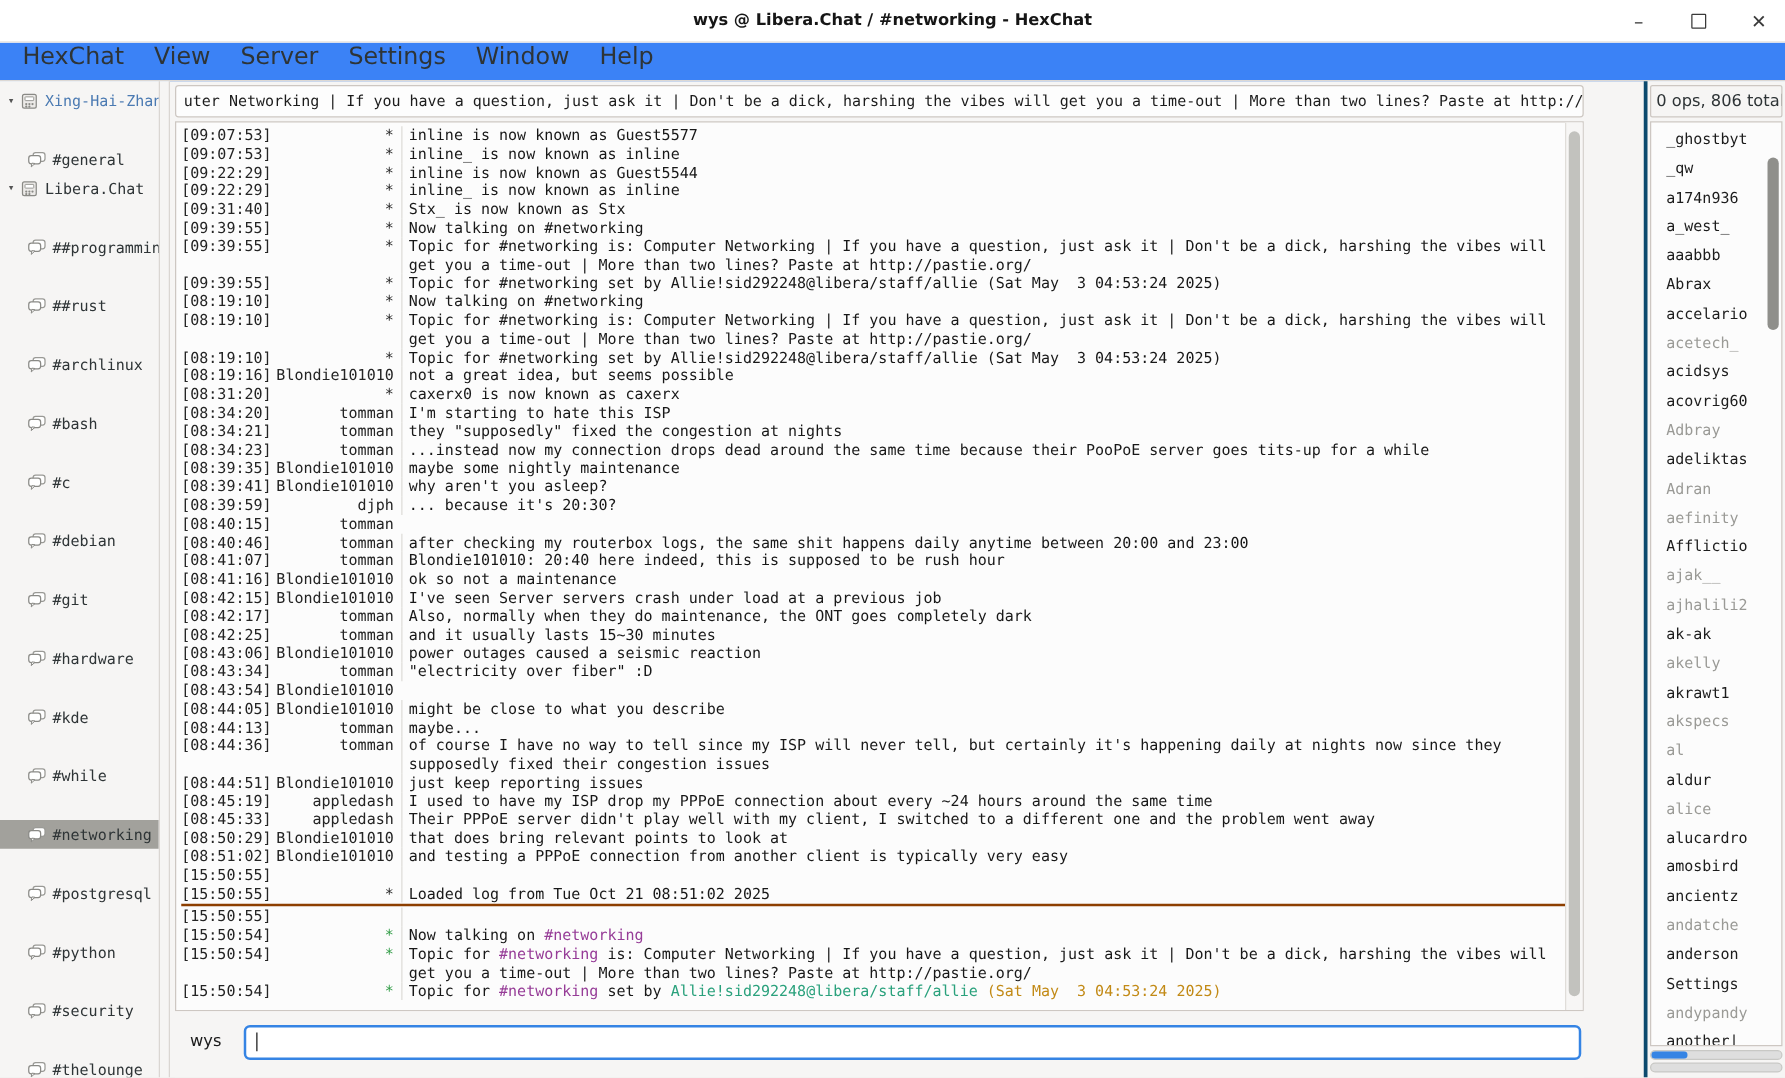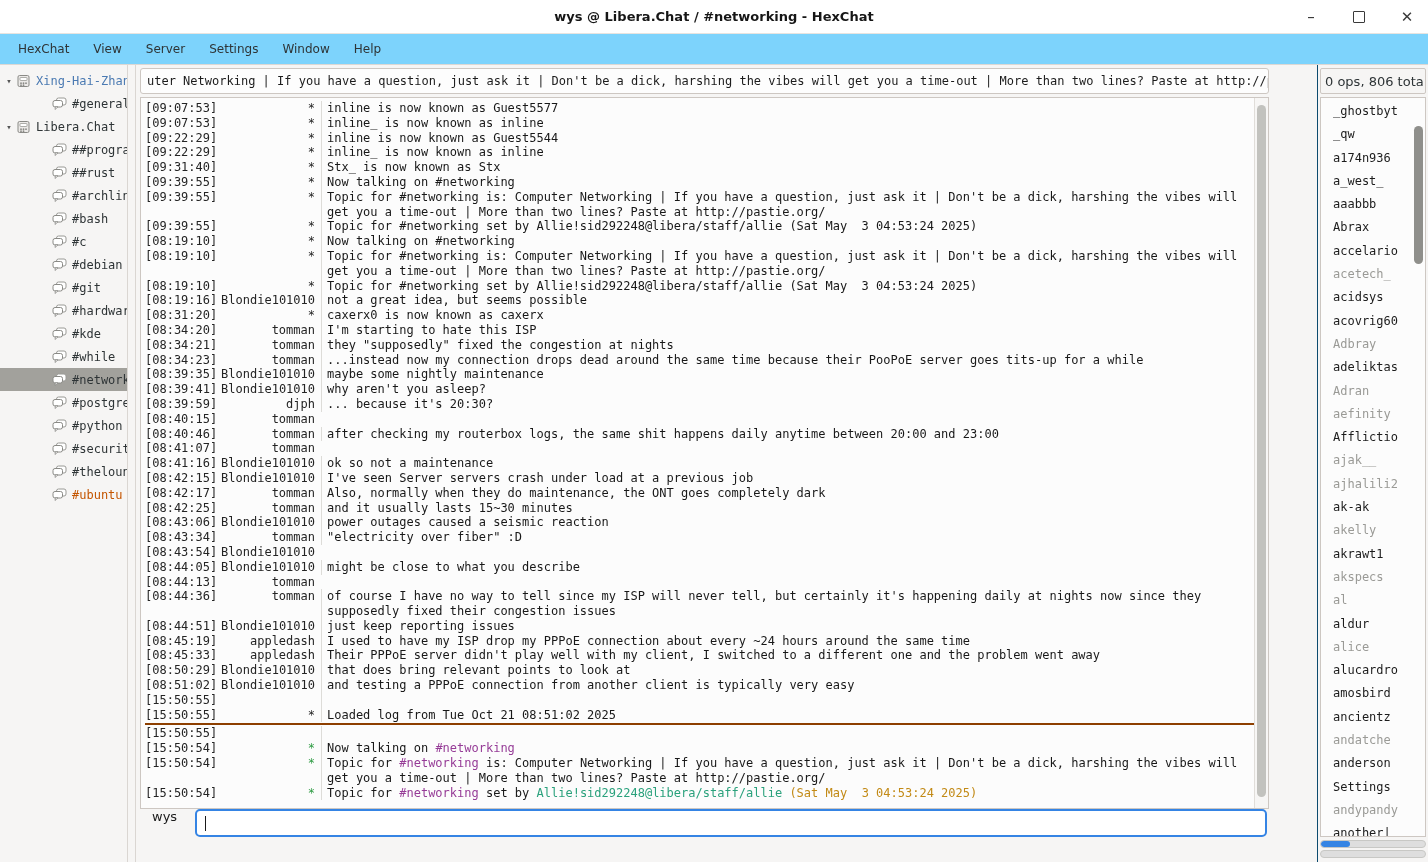--- a/index.html
+++ b/index.html
@@ -7,59 +7,59 @@
   .window{width:1428px;height:862px;display:flex;flex-direction:column;background:#f6f5f4;box-sizing:border-box;}
 
   
   .titlebar{height:33px;background:#ffffff;display:flex;align-items:center;justify-content:center;position:relative;border-bottom:1px solid #e7e4e0;flex:0 0 33px;}
   .title{font-weight:bold;font-size:13px;color:#161616;}
   .win-controls{position:absolute;right:12px;top:0;height:33px;display:flex;align-items:center;gap:30px;color:#3a3a3a;}
   .win-btn{width:18px;height:18px;display:flex;align-items:center;justify-content:center;font-size:15px;cursor:default;}
   .max-box{width:10px;height:10px;border:1.2px solid #3a3a3a;border-radius:1px;}
 
   
-  .menubar{height:30px;flex:0 0 30px;background:#7dd3fc;display:flex;align-items:center;padding-left:6px;border-bottom:1px solid #dcd8d4;font-size:12px;color:#2e3436;}
+  .menubar{height:30px;flex:0 0 30px;background:#3b82f6;display:flex;align-items:flex-start;padding-left:6px;border-bottom:1px solid #dcd8d4;font-size:19px;color:#2e3436;}
   .menu-item{display:flex;align-items:center;padding:0 12px;}
 
   
   .main{flex:1;display:flex;min-height:0;}
 
   
   .sidebar{width:127px;flex:0 0 127px;background:#f6f5f4;border-right:1px solid #dad6d2;padding-top:4px;overflow:hidden;}
   .sidebar-gutter{width:7px;flex:0 0 7px;background:#f6f5f4;border-right:1px solid #dad6d2;}
   .srow{height:23px;display:flex;align-items:center;font:12px "DejaVu Sans Mono",monospace;color:#2e3436;white-space:nowrap;overflow:hidden;padding-left:2px;}
   .srow.server .expander{width:14px;flex:0 0 14px;font-size:9px;color:#555;text-align:center;}
   .srow .slabel{margin-left:5px;}
-  .srow.channel{padding-left:52px;}
+  .srow.channel{padding-left:22px;margin-top:24px;}
   .srow.selected{background:#a2a19c;}
   .srow.state-activity .slabel{color:var(--inactive_server_blue);}
   .srow.state-highlight .slabel{color:var(--highlight_orange);}
   .tree-ico{flex:0 0 15px;}
 
   
   .center{flex:1;display:flex;flex-direction:column;min-width:0;padding:3px 4px 0 4px;}
   .topicbar{height:24px;flex:0 0 24px;background:#fdfdfd;border:1px solid #cdc7c2;border-radius:3px;display:flex;align-items:center;padding:0 6px;font:12px "DejaVu Sans Mono",monospace;color:#1c1c1c;white-space:nowrap;overflow:hidden;margin-bottom:3px;}
   .chatwrap{flex:1;display:flex;min-height:0;border:1px solid #cdc7c2;background:#fcfcfc;}
   .chat{flex:1;min-width:0;padding:3px 0 0 4px;font:12px/14.8px "DejaVu Sans Mono",monospace;color:#181818;overflow:hidden;}
   .crow{display:flex;align-items:flex-start;}
   .ts{flex:0 0 74px;white-space:pre;color:#242424;}
   .nick{flex:0 0 96px;text-align:right;white-space:pre;color:#242424;}
   .msg{flex:1;min-width:0;border-left:1px solid #dddcd8;margin-left:6px;padding-left:5px;white-space:pre-wrap;color:#181818;min-height:14.8px;}
   .marker{border-top:2px solid var(--marker_line);margin:1px 0;}
   .chat-scrollbar{width:13px;flex:0 0 13px;background:#f7f6f5;border-left:1px solid #e0ddd9;position:relative;}
   .chat-scrollbar .thumb{position:absolute;left:2px;right:2px;top:1%;height:97.5%;background:#c2c2be;border-radius:5px;}
 
   
-  .inputrow{height:49px;flex:0 0 49px;display:flex;align-items:flex-start;background:#f6f5f4;padding:0 0 4px 12px;gap:18px;}
+  .inputrow{height:49px;flex:0 0 49px;display:flex;align-items:center;background:#f6f5f4;padding:0 0 4px 12px;gap:18px;}
   .mynick{font-size:13px;color:#1a1a1a;}
   .inputbox{flex:1;height:24px;background:#ffffff;border:2px solid var(--accent);border-radius:5px;display:flex;align-items:center;padding-left:8px;margin-right:2px;}
   .caret{width:1px;height:15px;background:#1a1a1a;}
 
   
-  .right{width:106px;flex:0 0 106px;display:flex;flex-direction:column;background:#f6f5f4;border-left:1px solid #0c4a6e;padding:3px 2px 4px 2px;min-height:0;margin-left:44px;}
+  .right{width:106px;flex:0 0 106px;display:flex;flex-direction:column;background:#f6f5f4;border-left:3px solid #0c4a6e;padding:3px 2px 4px 2px;min-height:0;margin-left:44px;}
   .ops-box{height:24px;flex:0 0 24px;border:1px solid #cdc7c2;border-radius:2px;background:#f6f5f4;display:flex;align-items:center;padding:0 4px;font-size:13px;color:#2e3436;white-space:nowrap;overflow:hidden;margin-bottom:3px;}
   .userlist-wrap{flex:1;min-height:0;position:relative;border:1px solid #cdc7c2;background:#fcfcfc;overflow:hidden;}
   .userlist{padding:2px 0 0 12px;font:12px/23.3px "DejaVu Sans Mono",monospace;color:#1c1c1c;white-space:nowrap;}
   .user.away{color:var(--away_gray);}
   .ul-scrollbar{position:absolute;top:0;right:0;bottom:0;width:13px;}
   .ul-scrollbar .thumb{position:absolute;right:2px;top:28px;width:9px;height:138px;background:#8f8f8b;border-radius:5px;}
   .meters{flex:0 0 17px;margin-top:3px;display:flex;flex-direction:column;gap:2px;}
   .meter{height:6px;background:#dedede;border:1px solid #c8c8c5;border-radius:4px;position:relative;overflow:hidden;}
   .meter .fill{position:absolute;left:0;top:0;bottom:0;width:28%;background:var(--accent);border-radius:4px;}
 </style>
@@ -358,20 +358,21 @@
               <span class="nick">tomman</span>
             </div>
             <div class="crow">
               <span class="ts">[08:40:46]</span>
               <span class="nick">tomman</span>
               <span class="msg"><span>after checking my routerbox logs, the same shit happens daily anytime between 20:00 and 23:00</span></span>
             </div>
             <div class="crow">
               <span class="ts">[08:41:07]</span>
               <span class="nick">tomman</span>
+              <span class="msg"><span>Blondie101010: 20:40 here indeed, this is supposed to be rush hour</span></span>
             </div>
             <div class="crow">
               <span class="ts">[08:41:16]</span>
               <span class="nick">Blondie101010</span>
               <span class="msg"><span>ok so not a maintenance</span></span>
             </div>
             <div class="crow">
               <span class="ts">[08:42:15]</span>
               <span class="nick">Blondie101010</span>
               <span class="msg"><span>I've seen Server servers crash under load at a previous job</span></span>
@@ -401,20 +402,21 @@
               <span class="nick">Blondie101010</span>
             </div>
             <div class="crow">
               <span class="ts">[08:44:05]</span>
               <span class="nick">Blondie101010</span>
               <span class="msg"><span>might be close to what you describe</span></span>
             </div>
             <div class="crow">
               <span class="ts">[08:44:13]</span>
               <span class="nick">tomman</span>
+              <span class="msg"><span>maybe...</span></span>
             </div>
             <div class="crow">
               <span class="ts">[08:44:36]</span>
               <span class="nick">tomman</span>
               <span class="msg"><span>of course I have no way to tell since my ISP will never tell, but certainly it's happening daily at nights now since they supposedly fixed their congestion issues</span></span>
             </div>
             <div class="crow">
               <span class="ts">[08:44:51]</span>
               <span class="nick">Blondie101010</span>
               <span class="msg"><span>just keep reporting issues</span></span>

